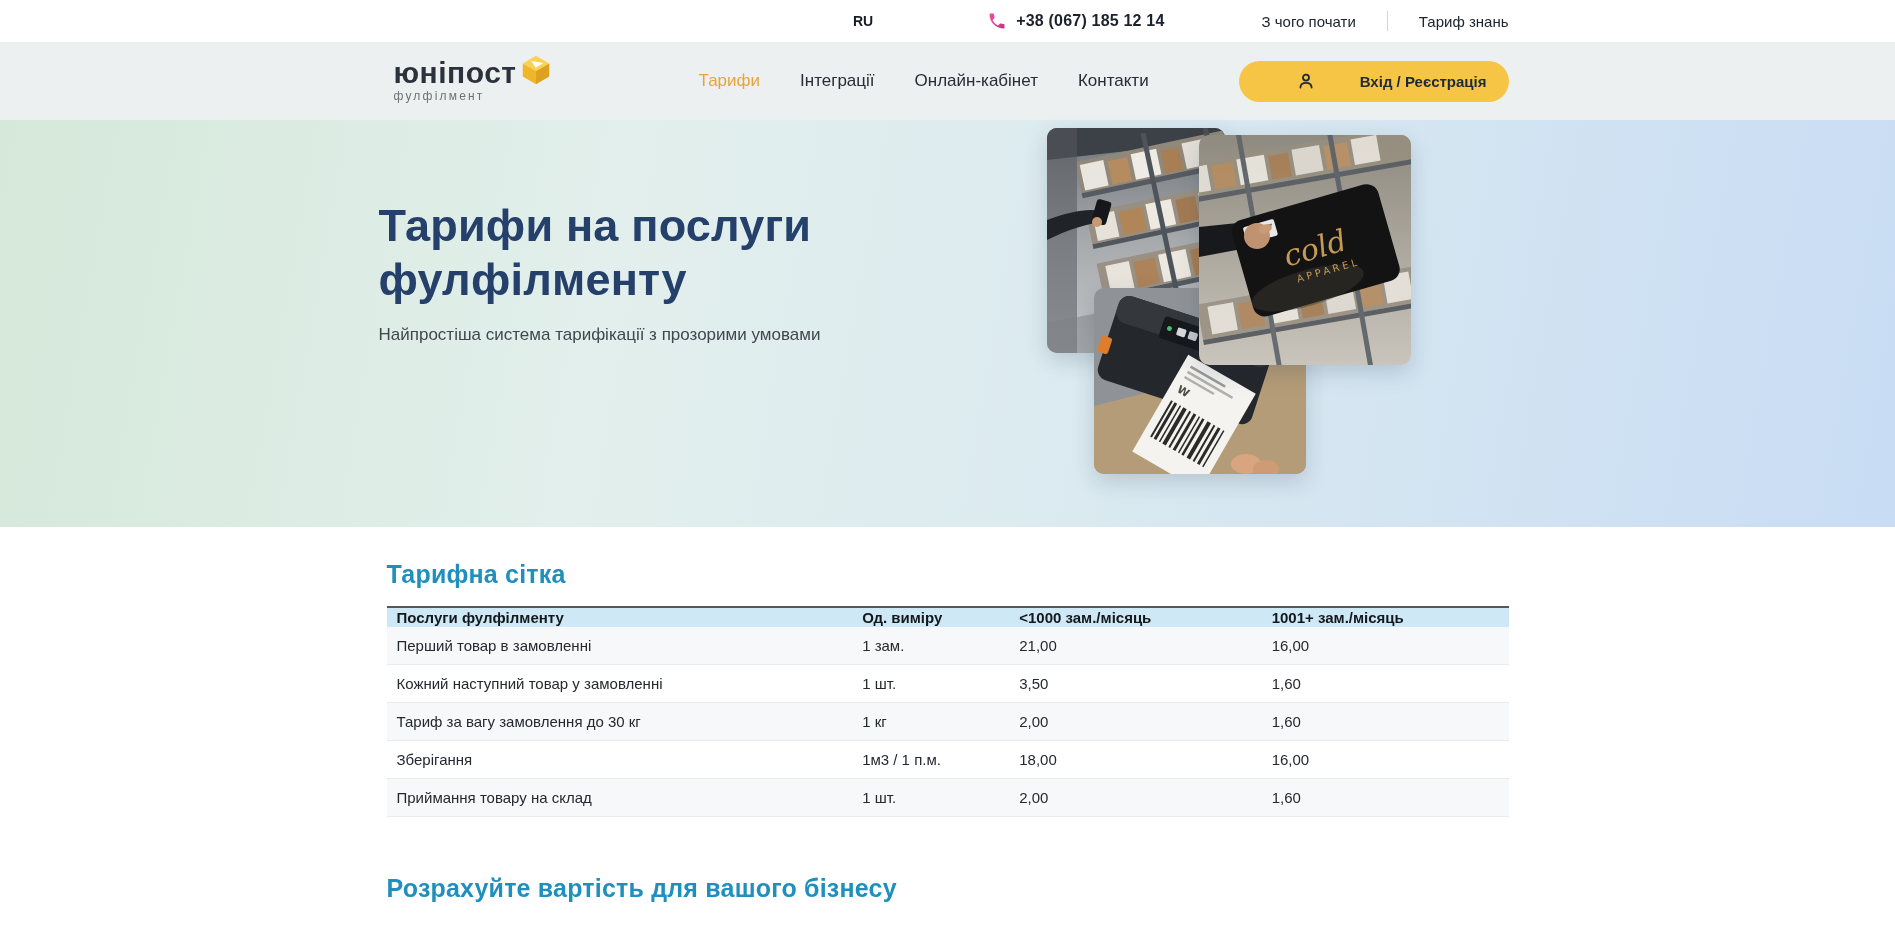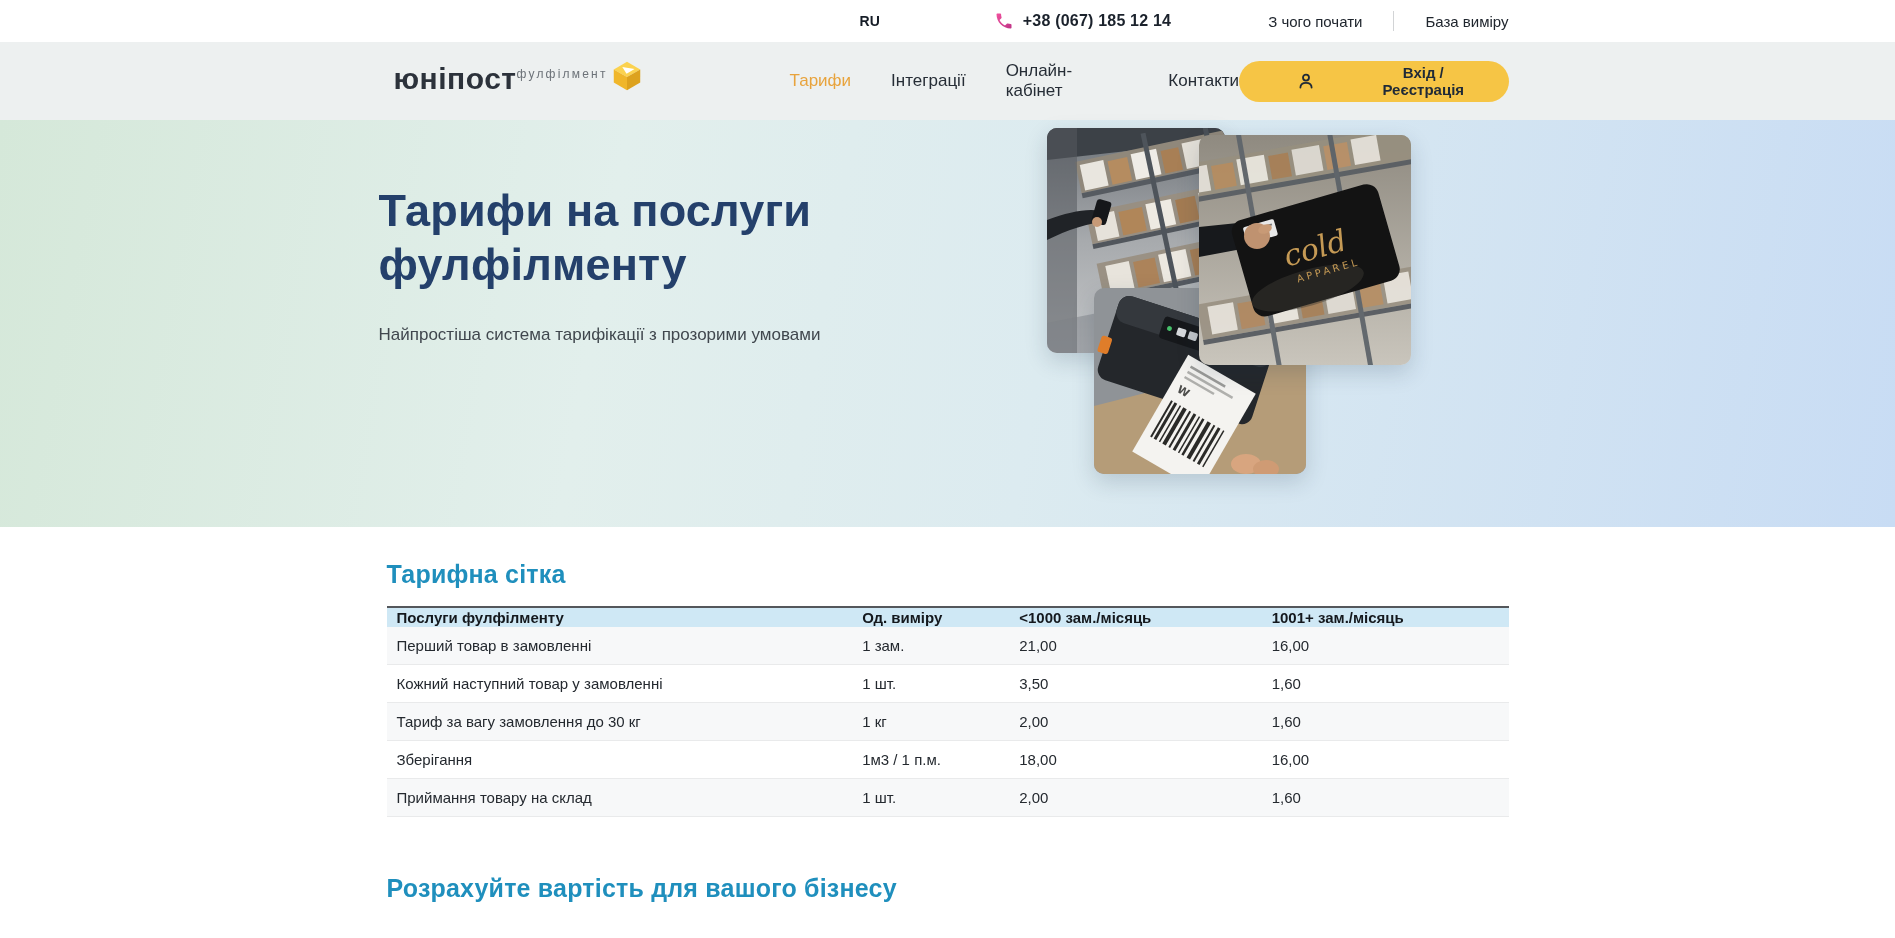--- a/index.html
+++ b/index.html
@@ -15,36 +15,36 @@
   .phone-group { display:flex; align-items:center; gap:9px; margin-right:97px; cursor:pointer; }
   .phone-group svg { display:block; }
   .phone-number { font-size:16px; font-weight:600; color:#1b222c; letter-spacing:.2px; }
   .top-link { font-size:15px; color:#20262e; cursor:pointer; }
   .top-divider { width:1px; height:20px; background:#d2d4d6; margin:0 31px; }
 
   
   .header { height:78px; background:#edf0f0; }
   .header .container { height:78px; display:flex; align-items:center; }
   .logo { display:flex; align-items:flex-start; cursor:pointer; position:relative; margin-left:7px; }
-  .logo-textwrap { display:flex; flex-direction:row; }
+  .logo-textwrap { display:flex; flex-direction:column; }
   .logo-word { font-size:30px; font-weight:bold; color:#2c323b; letter-spacing:.5px; line-height:28px; }
   .logo-sub { font-size:12px; color:#6c7278; letter-spacing:2.2px; margin-top:2px; }
   .logo-cube { margin-left:2px; margin-top:-6px; }
   .nav { display:flex; align-items:center; gap:40px; margin-left:146px; }
   .nav a { font-size:17px; color:#262d36; text-decoration:none; cursor:pointer; }
   .nav a.active { color:#e8a33c; }
   .login-btn { margin-left:auto; height:41px; padding:0 22px; background:#f6c545; border:none;
     border-radius:21px; display:flex; align-items:center; gap:9px; cursor:pointer; }
   .login-btn span { font-size:15px; font-weight:bold; color:#1f2a37;padding-left:36px; }
 
   
   .hero { height:407px;
     background:linear-gradient(100deg,#d5e8d9 0%, #e2efec 32%, #dcebf0 55%, #c8dcf4 100%); }
   .hero .container { height:407px; }
-  .hero-title { position:absolute; left:-8px; top:64px; max-width:480px;
+  .hero-title { position:absolute; left:-8px; top:79px; max-width:480px;
     font-size:45px; line-height:54px; font-weight:bold; color:#24406b; letter-spacing:.2px; }
   .hero-subtitle { position:absolute; left:-8px; top:205px; font-size:17px; color:#40474e; }
   .collage-img { position:absolute; border-radius:10px; overflow:hidden;
     box-shadow:0 8px 22px rgba(30,50,70,.18); }
   .img-a { left:660px; top:8px;   width:178px; height:225px; z-index:1; }
   .img-c { left:707px; top:168px; width:212px; height:186px; z-index:2; }
   .img-b { left:812px; top:15px;  width:212px; height:230px; z-index:3; }
   .collage-img svg { display:block; }
 
   
@@ -78,21 +78,21 @@
                 <stop offset="1" stop-color="#bf3487"></stop>
             </linearGradient>
           </defs>
           <path fill="url(#pinkg)" d="M6.62 10.79c1.44 2.83 3.76 5.14 6.59 6.59l2.2-2.2c.27-.27.67-.36 1.02-.24 1.12.37 2.33.57 3.57.57.55 0 1 .45 1 1V20c0 .55-.45 1-1 1-9.39 0-17-7.61-17-17 0-.55.45-1 1-1h3.5c.55 0 1 .45 1 1 0 1.25.2 2.45.57 3.57.11.35.03.74-.25 1.02l-2.2 2.2z"></path>
         </svg>
       </span>
       <span class="phone-number">+38 (067) 185 12 14</span>
     </div>
     <div class="top-link">З чого почати</div>
     <div class="top-divider"></div>
-    <div class="top-link">База виміру</div>
+    <div class="top-link">Тариф знань</div>
   </div>
 </div>
 
 <div class="header">
   <div class="container">
     <div class="logo">
       <div class="logo-textwrap">
         <span class="logo-word">юніпост</span>
         <span class="logo-sub">фулфілмент</span>
       </div>

